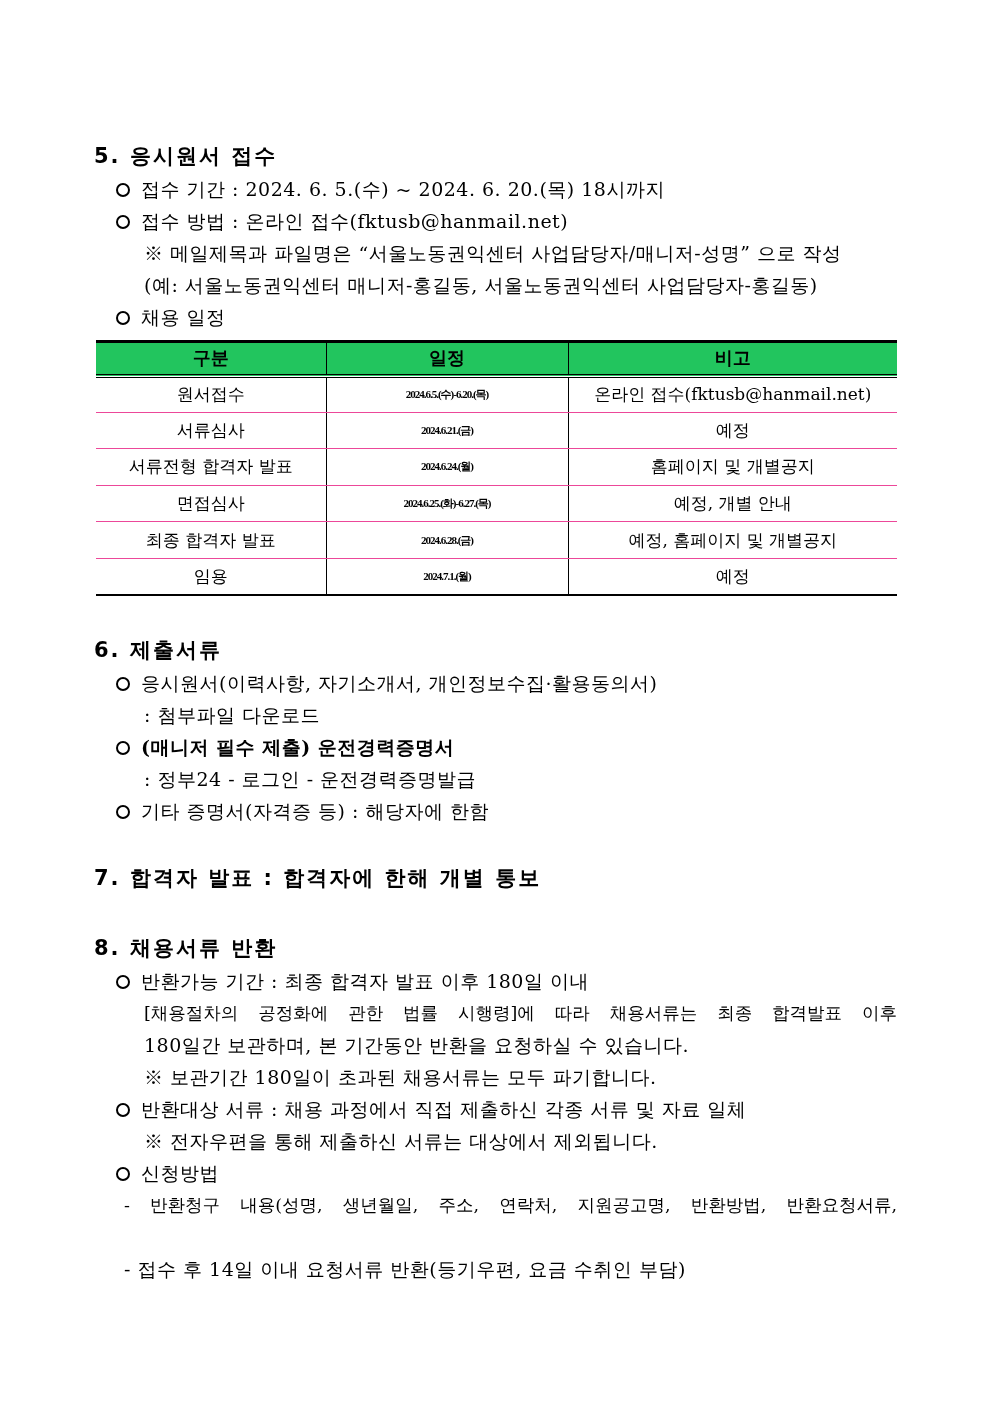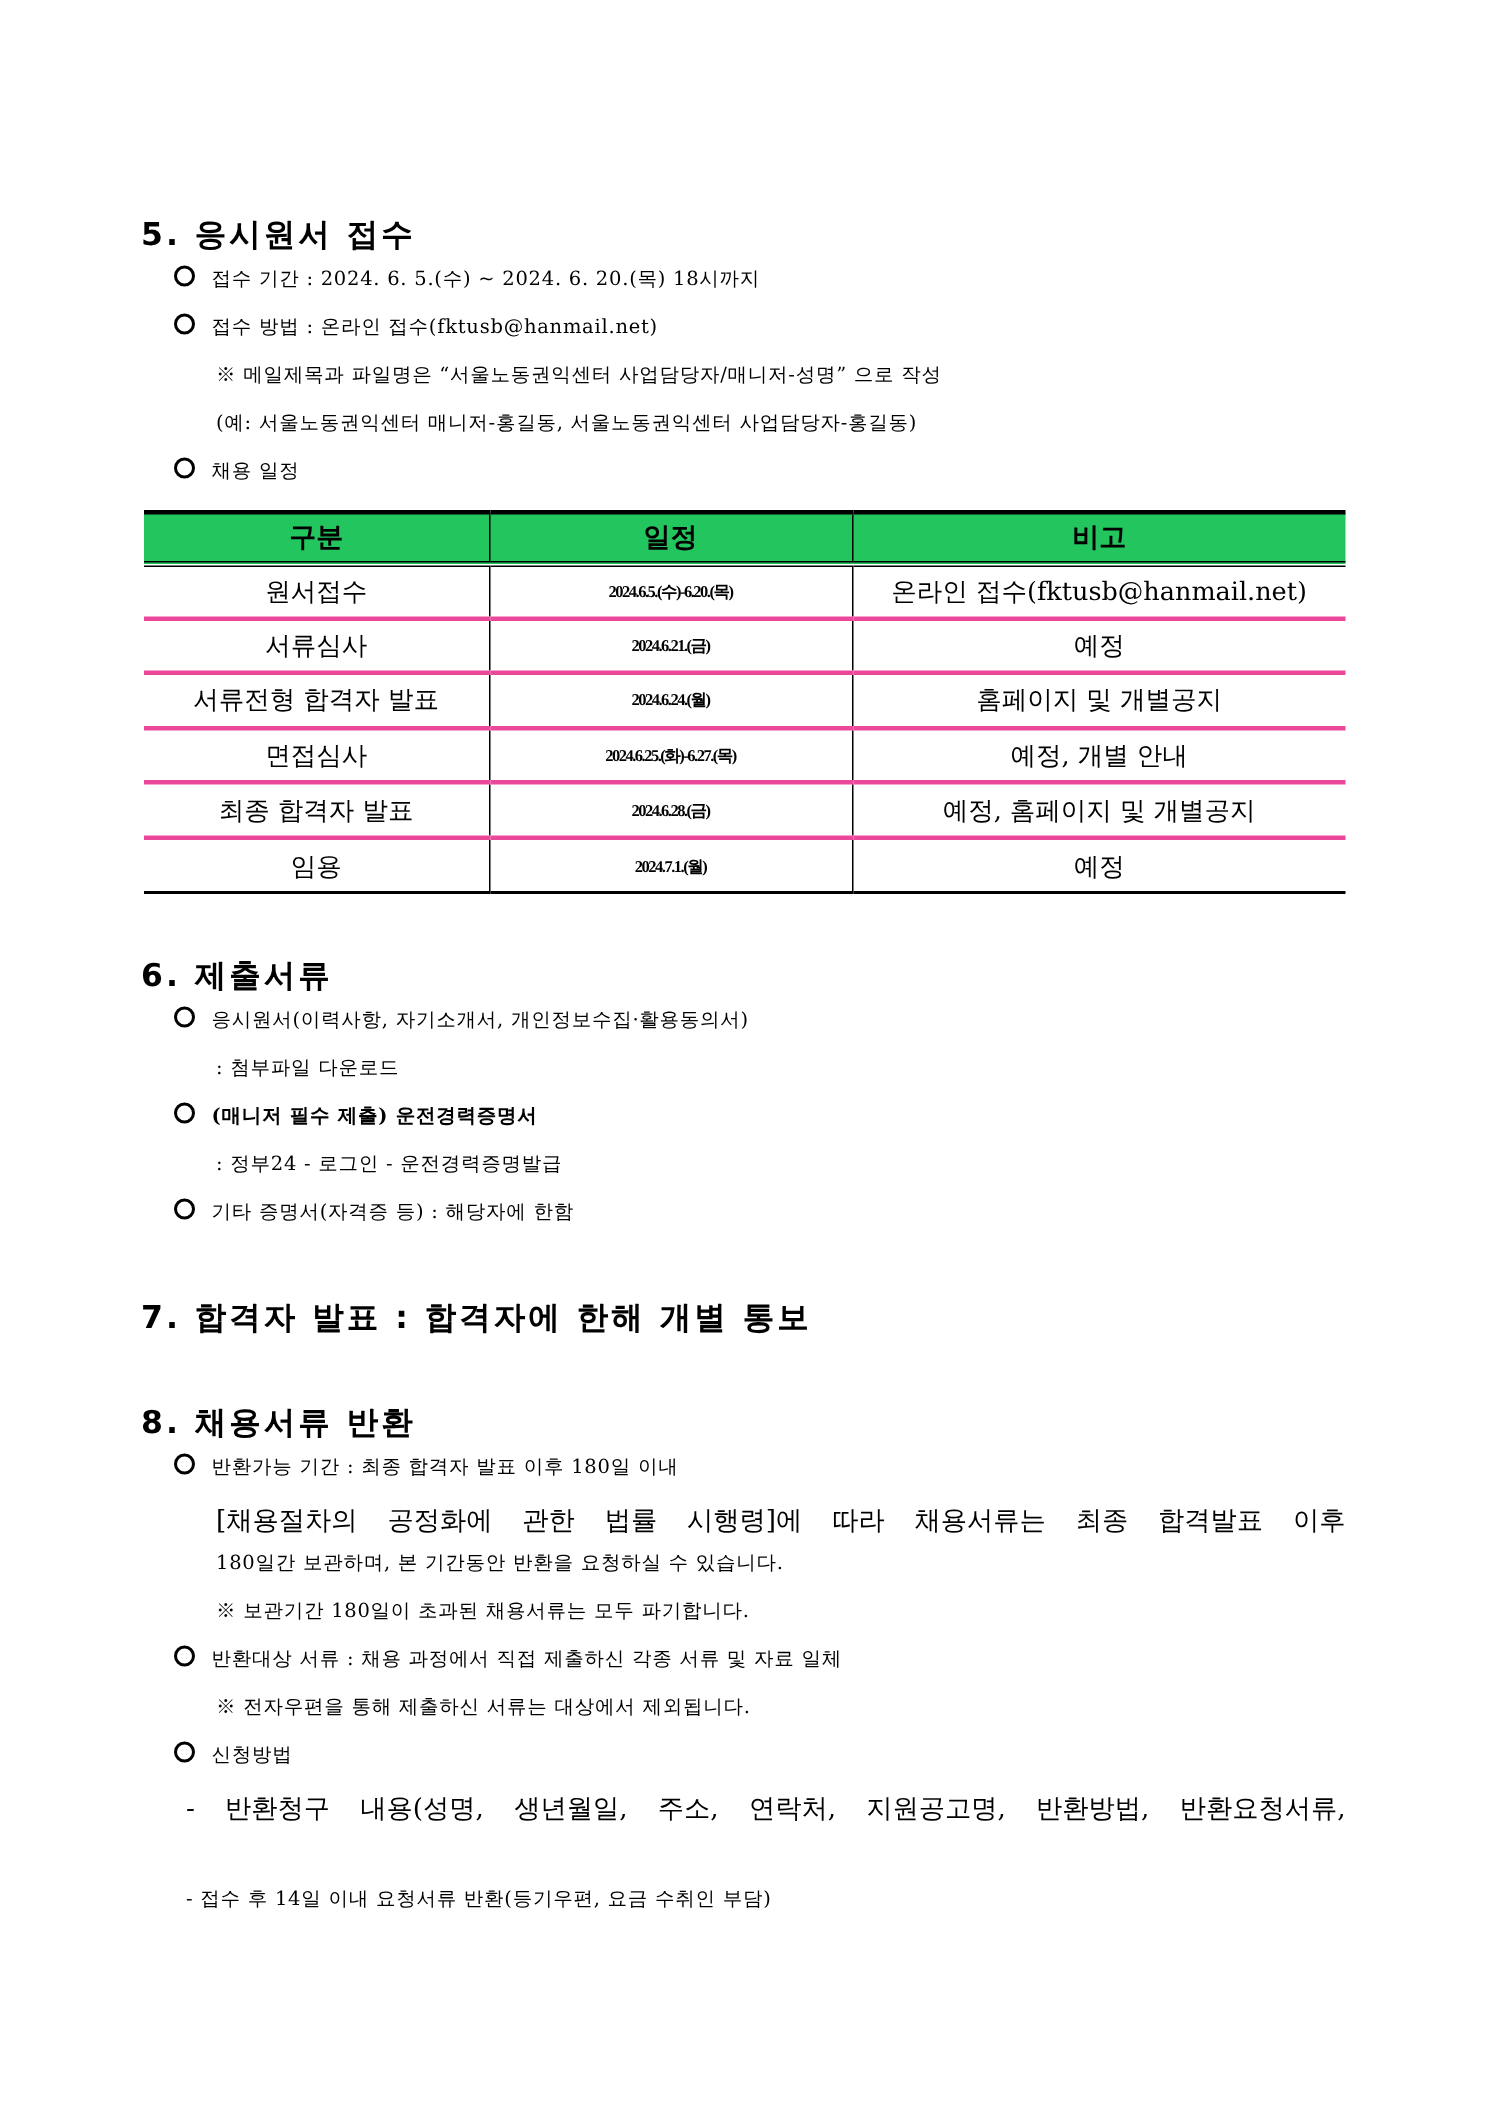--- a/index.html
+++ b/index.html
@@ -16,21 +16,21 @@
       left: 94px;
       font-family: "DejaVu Sans", "Liberation Sans", sans-serif;
       font-weight: bold;
       font-size: 21px;
       letter-spacing: 2px;
       white-space: nowrap;
     }
     .line {
       position: absolute;
       white-space: nowrap;
-      font-size: 13px;
+      font-size: 19px;
       letter-spacing: 0.5px;
     }
     .bullet {
       display: inline-block;
       width: 14px; height: 14px;
       border: 2px solid #000;
       border-radius: 50%;
       margin-right: 11px;
       vertical-align: -1px;
     }
@@ -56,21 +56,21 @@
       font-family: "DejaVu Sans", "Liberation Sans", sans-serif;
       font-weight: bold;
       font-size: 18px;
       border-top: 3px solid #000;
       border-bottom: 4px double #000;
       border-left: 1px solid #000;
       text-align: center;
     }
     table.sched td {
       height: 36.6px;
-      border-bottom: 3px solid #ec4899;
+      border-bottom: 1px solid #ec4899;
       border-left: 1px solid #000;
       text-align: center;
       vertical-align: middle;
     }
     table.sched th:first-child, table.sched td:first-child { border-left: none; }
     table.sched tr:last-child td { border-bottom: 2px solid #000000; }
     table.sched td.date {
       font-family: "Liberation Serif", serif;
       font-weight: bold;
       letter-spacing: -1px;

